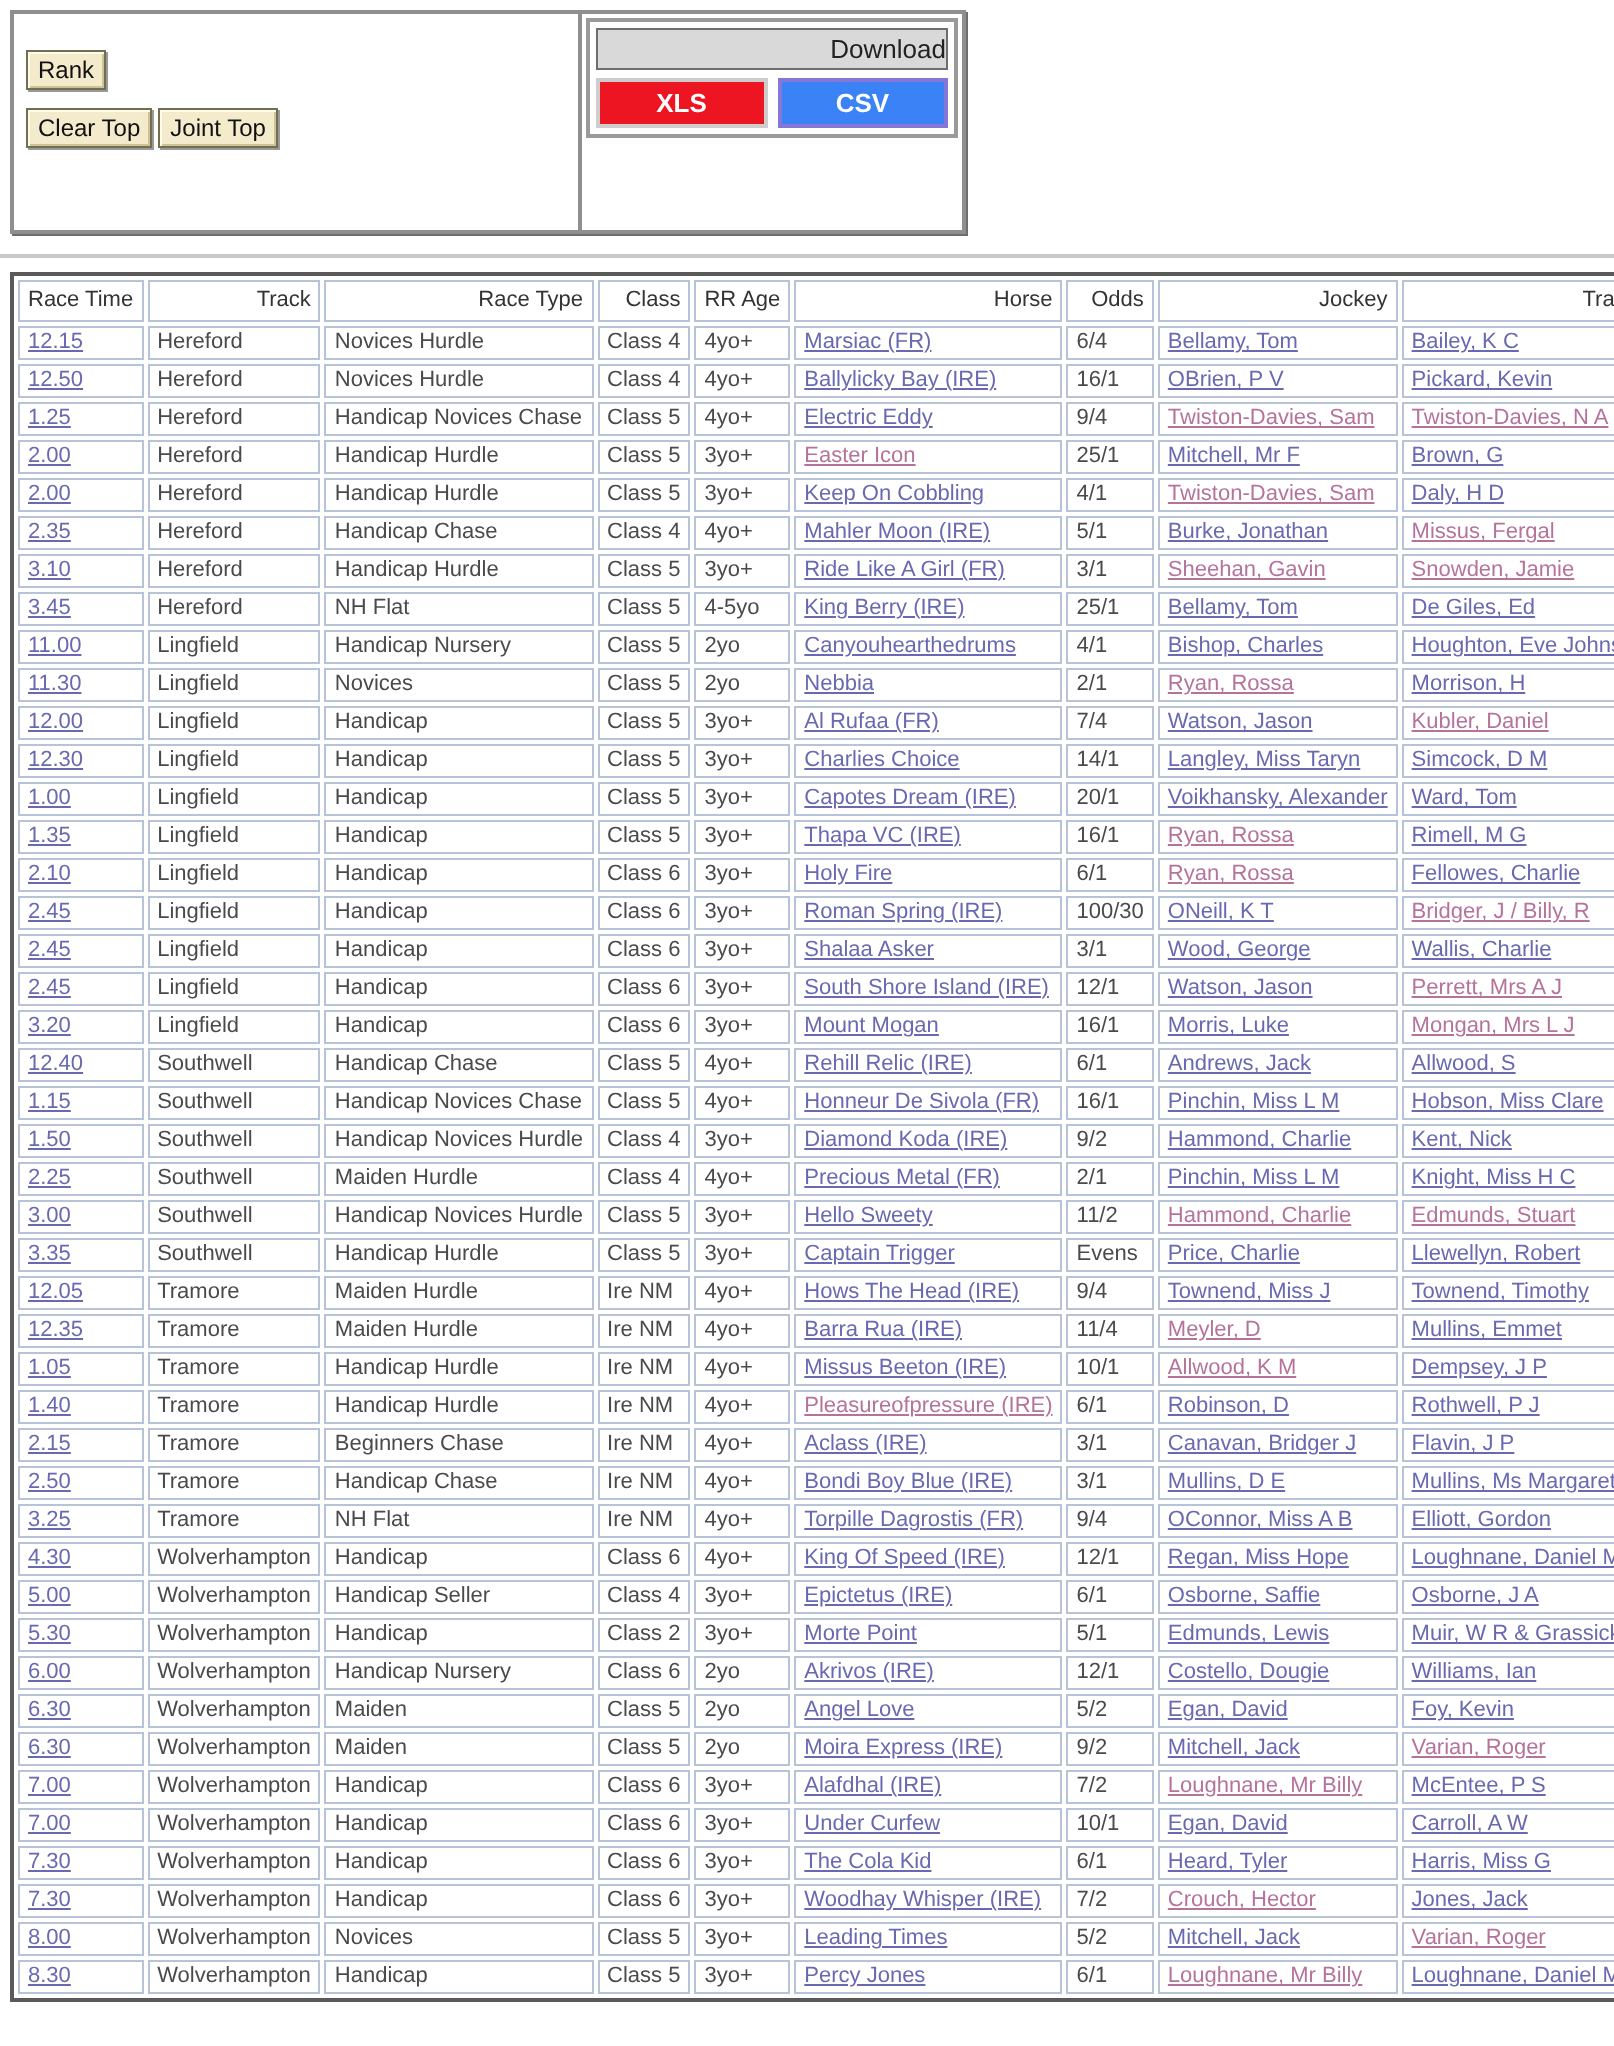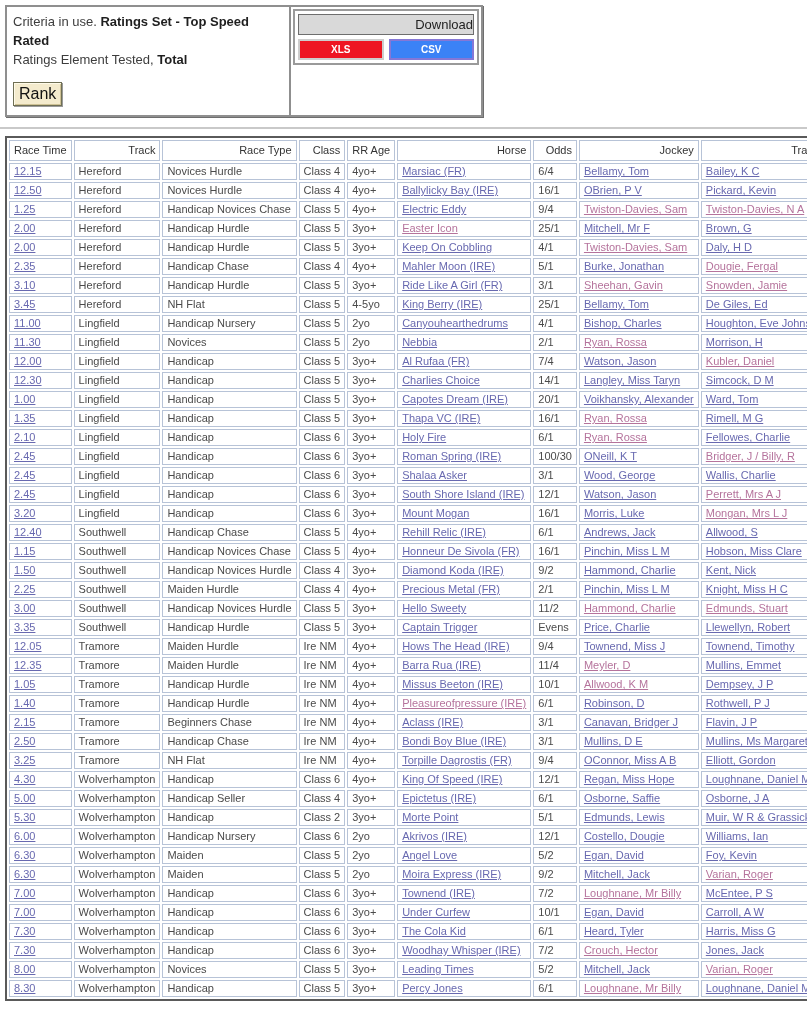--- a/index.html
+++ b/index.html
@@ -23,21 +23,21 @@
   .criteria-left {
     width: 284px;
     padding: 6px 4px 6px 6px;
     border-right: 2px solid #8f8f8f;
   }
   .criteria-right { flex: 1; padding: 2px; }
   .criteria-text { font-size: 13px; line-height: 1.45; color: #3d3d3d; }
   .criteria-text b { color: #1f1f1f; }
   .btn {
     font-family: "Liberation Sans", sans-serif;
-    font-size: 16px;
+    font-size: 12px;
     color: #111;
     background: #f4ebcd;
     border: 1px solid #6f6f54;
     box-shadow: inset 1px 1px 0 #fffbe8, inset -1px -1px 0 #cfc295, 1px 1px 0 #9a9a9a;
     padding: 2px 5px;
     cursor: pointer;
   }
   .rank-row { margin-top: 12px; }
   .cj-row { margin-top: 9px; display: flex; gap: 3px; }
   .download-box {
@@ -51,21 +51,21 @@
     font-size: 13px;
     color: #222;
     padding: 2px 0;
   }
   .dl-buttons { display: flex; gap: 5px; margin-top: 4px; }
   .dl-btn {
     flex: 1;
     text-align: center;
     font-weight: bold;
     color: #ffffff;
-    font-size: 10px;
+    font-size: 13px;
     padding: 3px 0;
     cursor: pointer;
   }
   .dl-xls { background: #ee1522; border: 2px solid #cdcdcd; }
   .dl-csv { background: #3b82f6; border: 2px solid #8577d6; }
   
   hr.sep {
     border: none;
     border-top: 2px solid #c9c9c9;
     margin: 10px 0 7px 0;
@@ -95,26 +95,26 @@
   }
   a.lnk { color: #6869b0; text-decoration: underline; }
   a.lnk.v { color: #b5739c; }
 </style>
 </head>
 <body>
 
 <div class="top-wrap">
   <div class="criteria-box">
     <div class="criteria-left">
-      <div class="criteria-text">
-        <span>Criteria in use. </span><b>Ratings Set - Top Speed Rated</b><br>
-        <span>Ratings Element Tested, </span><b>Total</b>
-      </div>
       <div class="rank-row">
         <button class="btn">Rank</button>
+      </div>
+      <div class="cj-row">
+        <button class="btn">Clear Top</button>
+        <button class="btn">Joint Top</button>
       </div>
     </div>
     <div class="criteria-right">
       <div class="download-box">
         <div class="dl-header">Download</div>
         <div class="dl-buttons">
           <div class="dl-btn dl-xls">XLS</div>
           <div class="dl-btn dl-csv">CSV</div>
         </div>
       </div>
@@ -207,21 +207,21 @@
       </tr>
       <tr>
         <td><a href="#" class="lnk">2.35</a></td>
         <td>Hereford</td>
         <td>Handicap Chase</td>
         <td>Class 4</td>
         <td>4yo+</td>
         <td><a href="#" class="lnk">Mahler Moon (IRE)</a></td>
         <td>5/1</td>
         <td><a href="#" class="lnk">Burke, Jonathan</a></td>
-        <td><a href="#" class="lnk v">Dougie, Fergal</a></td>
+        <td><a href="#" class="lnk v">Missus, Fergal</a></td>
       </tr>
       <tr>
         <td><a href="#" class="lnk">3.10</a></td>
         <td>Hereford</td>
         <td>Handicap Hurdle</td>
         <td>Class 5</td>
         <td>3yo+</td>
         <td><a href="#" class="lnk">Ride Like A Girl (FR)</a></td>
         <td>3/1</td>
         <td><a href="#" class="lnk v">Sheehan, Gavin</a></td>
@@ -567,21 +567,21 @@
         <td>9/2</td>
         <td><a href="#" class="lnk">Mitchell, Jack</a></td>
         <td><a href="#" class="lnk v">Varian, Roger</a></td>
       </tr>
       <tr>
         <td><a href="#" class="lnk">7.00</a></td>
         <td>Wolverhampton</td>
         <td>Handicap</td>
         <td>Class 6</td>
         <td>3yo+</td>
-        <td><a href="#" class="lnk">Townend (IRE)</a></td>
+        <td><a href="#" class="lnk">Alafdhal (IRE)</a></td>
         <td>7/2</td>
         <td><a href="#" class="lnk v">Loughnane, Mr Billy</a></td>
         <td><a href="#" class="lnk">McEntee, P S</a></td>
       </tr>
       <tr>
         <td><a href="#" class="lnk">7.00</a></td>
         <td>Wolverhampton</td>
         <td>Handicap</td>
         <td>Class 6</td>
         <td>3yo+</td>

